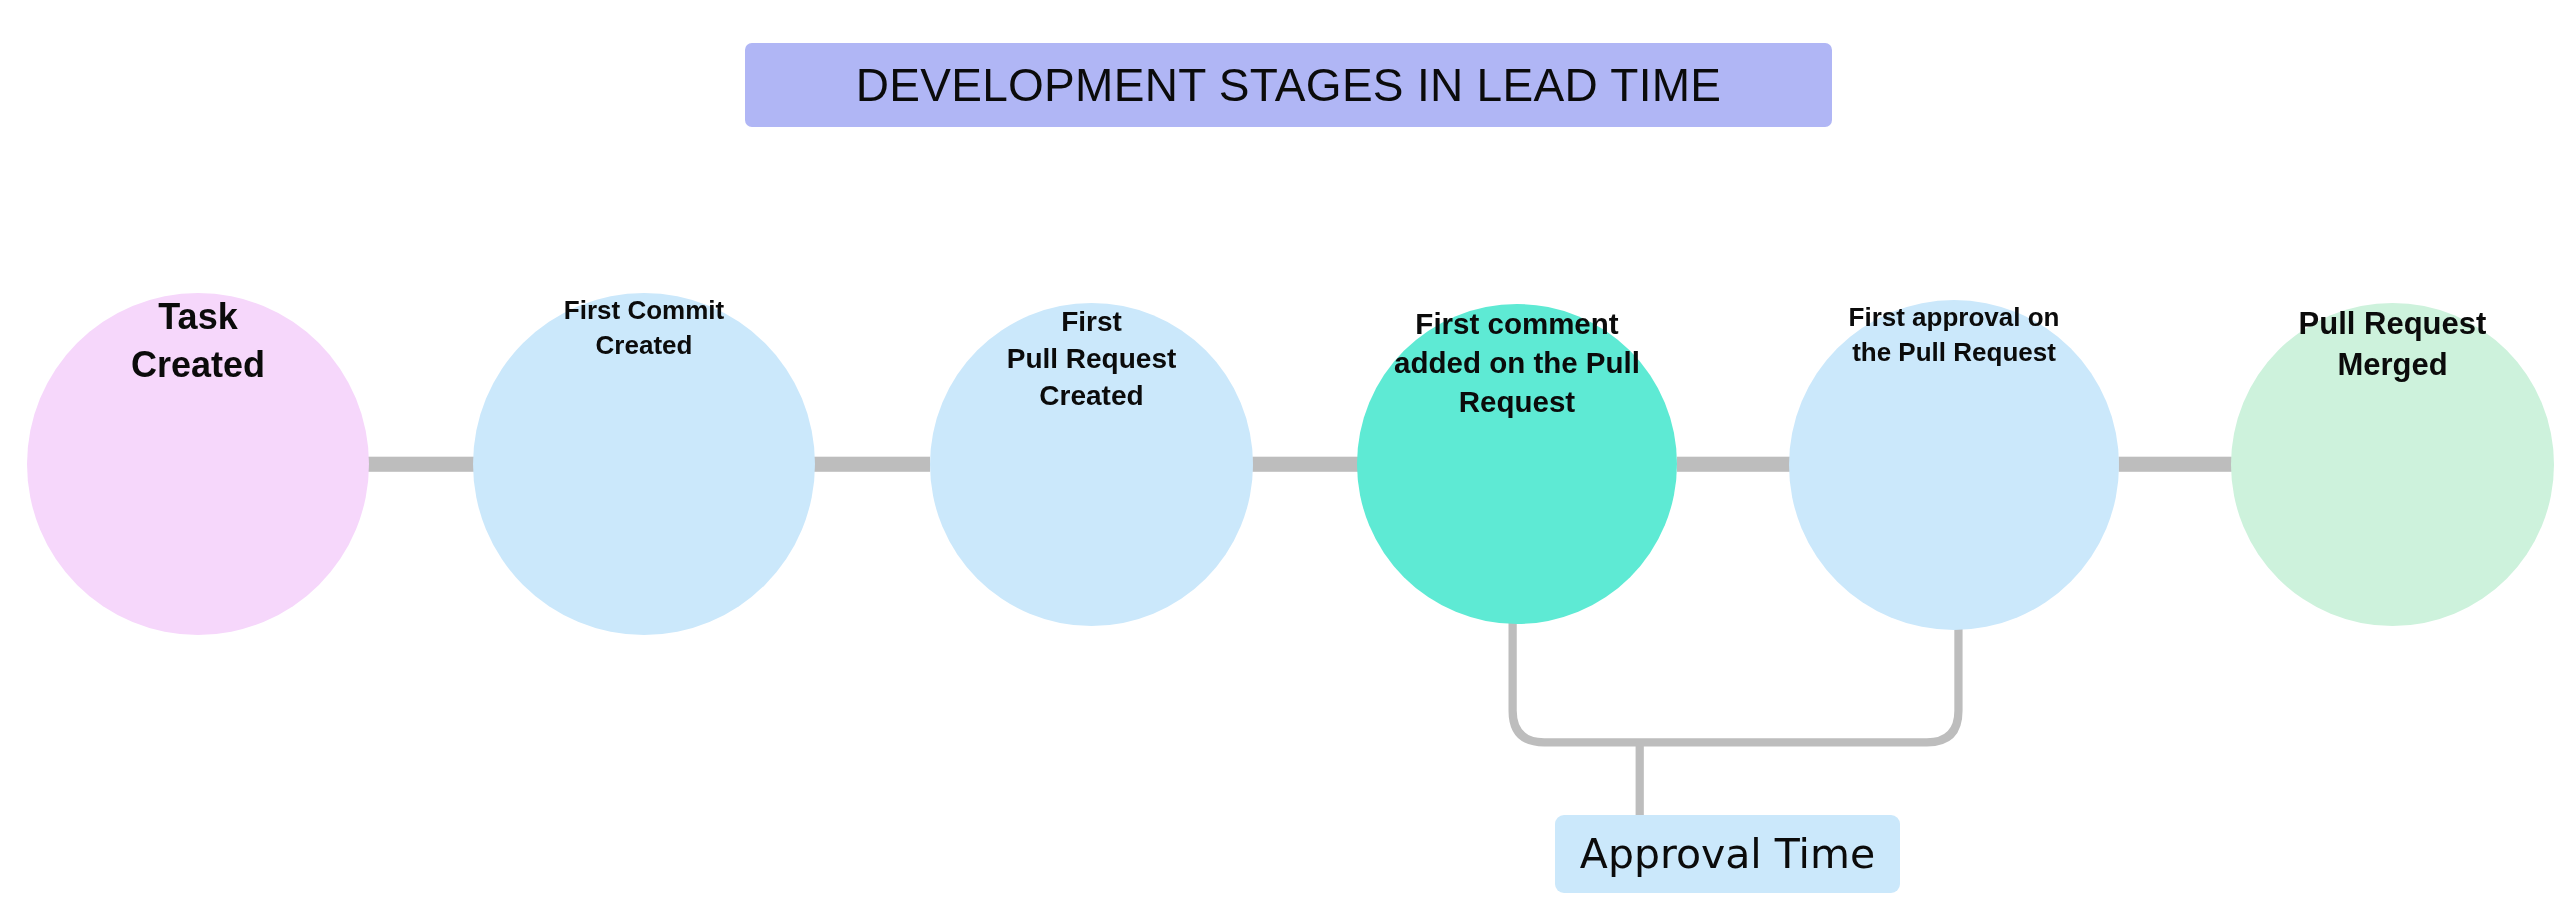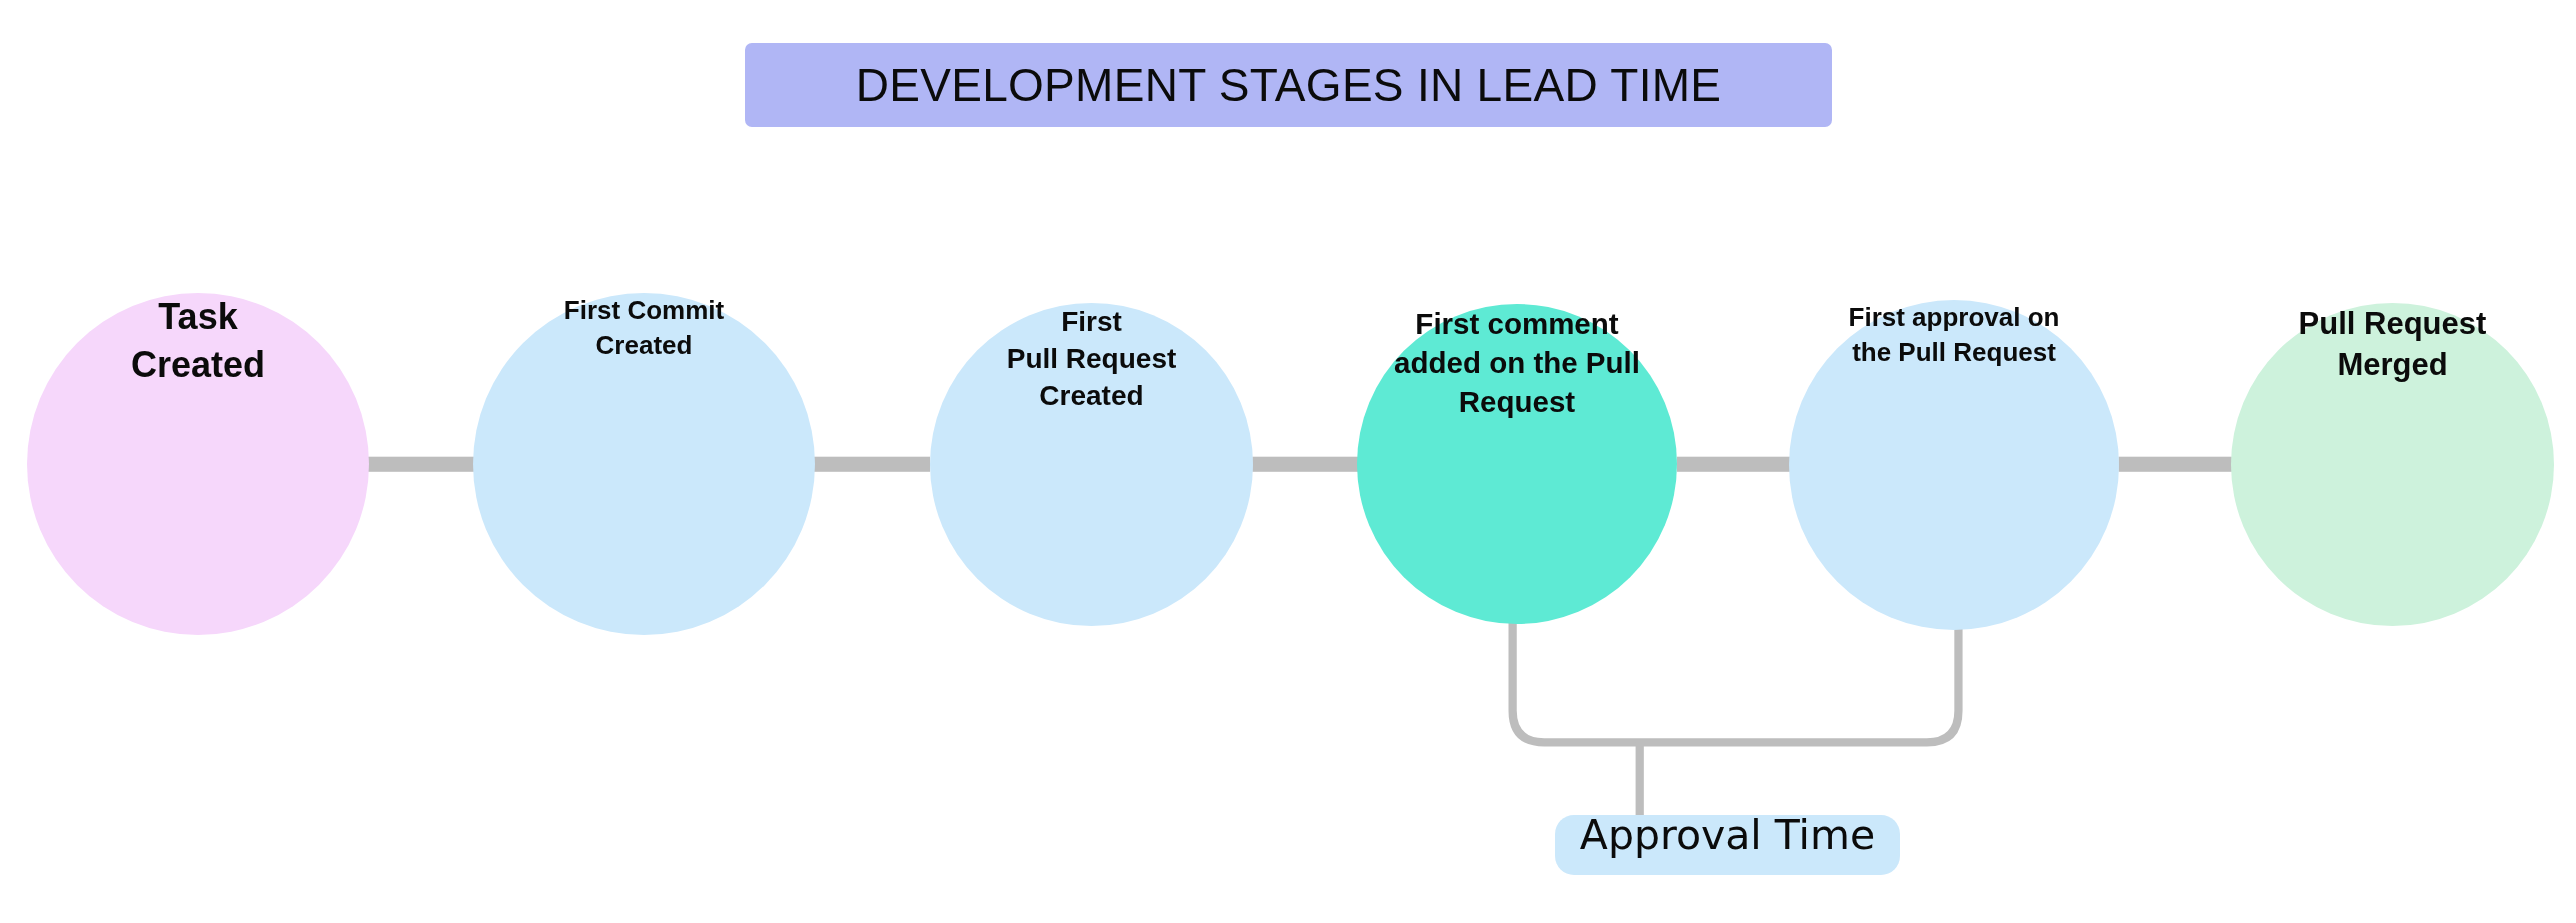--- a/index.html
+++ b/index.html
@@ -70,24 +70,25 @@
     white-space: pre-line;
     width: 132%;
   }
 
   
   #approval-box {
     position: absolute;
     left: 1555px;
     top: 815px;
     width: 345px;
-    height: 60px;
+    height: 78px;
     background: #cbe8fb;
-    border-radius: 19px;
+    border-radius: 9px;
     display: flex;
+    align-items: center;
     justify-content: center;
     box-sizing: border-box;
   }
   #approval-label {
     font-family: "DejaVu Sans", sans-serif;
     font-size: 41px;
     font-weight: 400;
     color: #0b0b0b;
     white-space: nowrap;
     line-height: 1;

